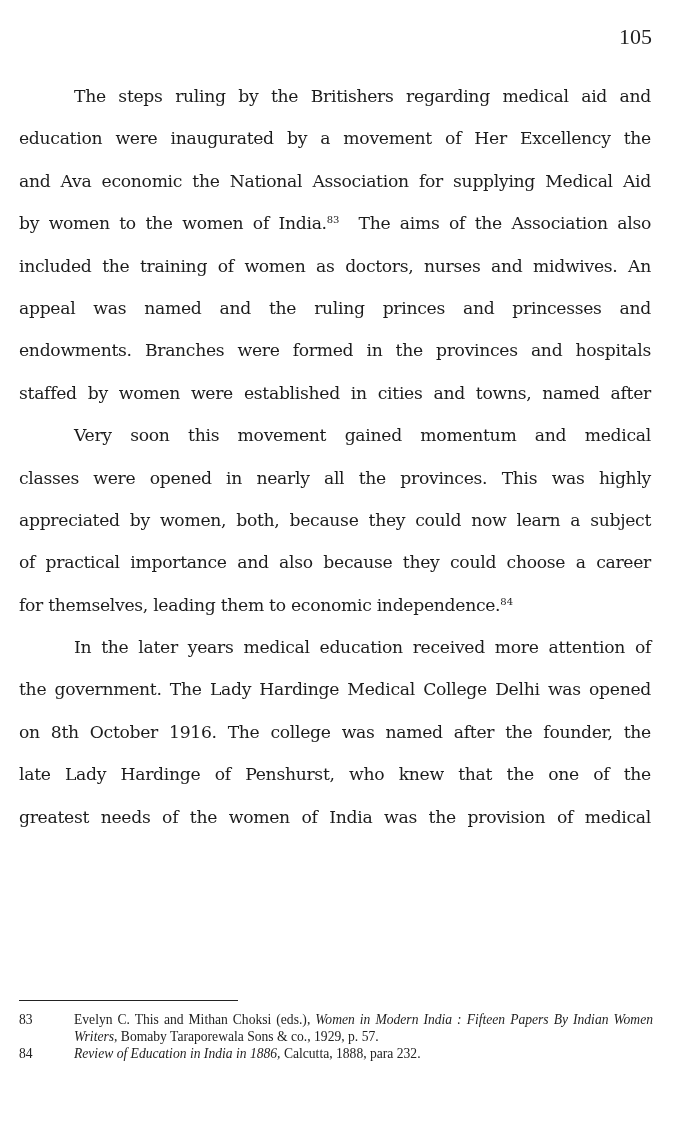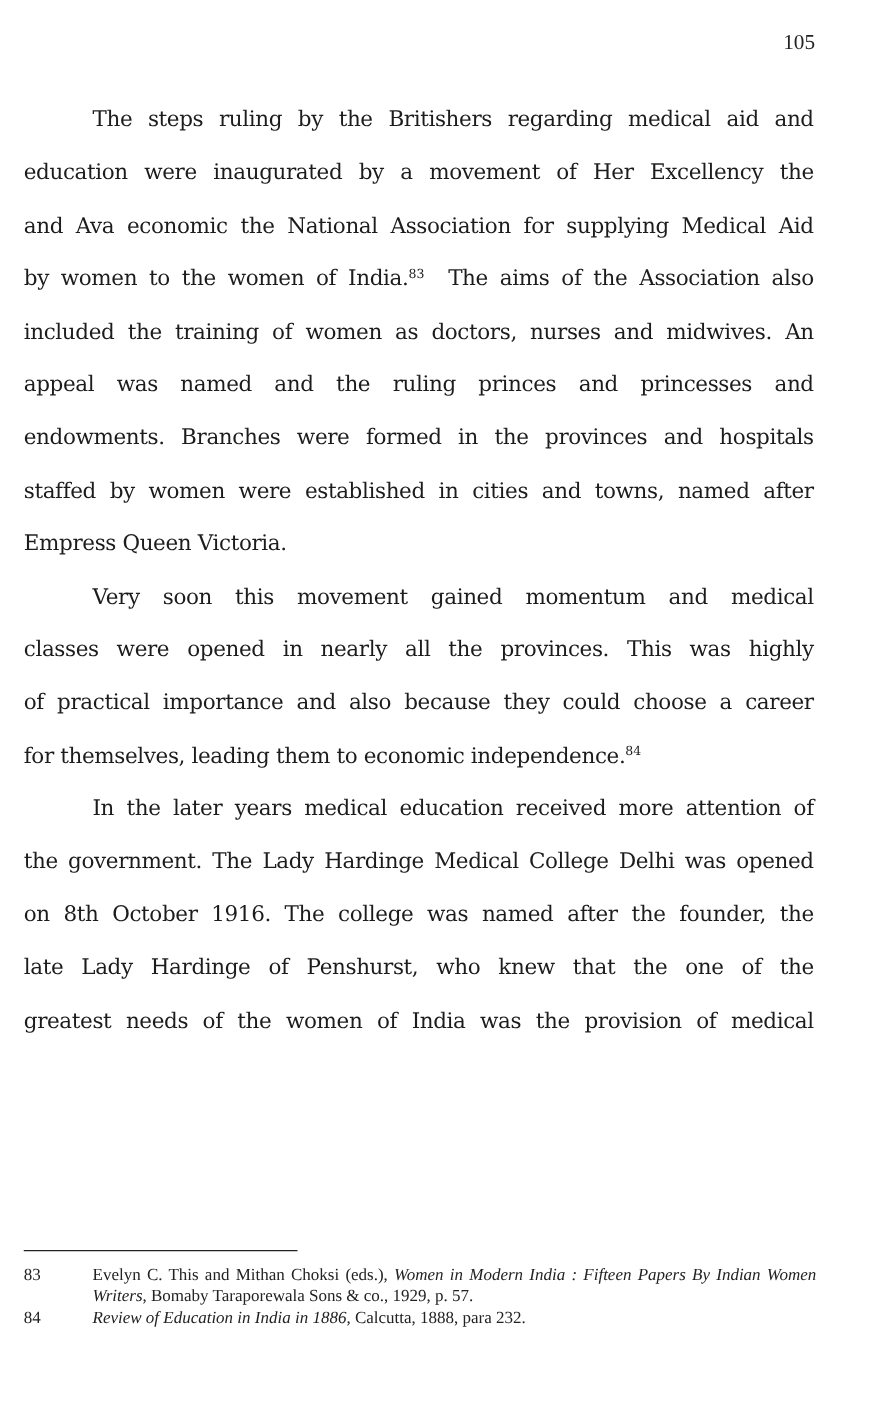--- a/index.html
+++ b/index.html
@@ -12,21 +12,21 @@
       height: 1125px;
       position: relative;
       overflow: hidden;
       color: #1a1a1a;
     }
     .page-number {
       position: absolute;
       top: 24px;
       right: 48px;
       font-family: "Liberation Serif", serif;
-      font-size: 17px;
+      font-size: 22px;
       color: #222;
     }
     .body-text {
       position: absolute;
       left: 19px;
       width: 632px;
       top: 80px;
       font-family: "DejaVu Serif", serif;
       font-size: 17.2px;
       letter-spacing: -0.3px;
@@ -118,29 +118,29 @@
     </div>
   <div class="line">
       <span class="line-inner">appeal was named and the ruling princes and princesses and</span>
     </div>
   <div class="line">
       <span class="line-inner">endowments.  Branches were formed in the provinces and hospitals</span>
     </div>
   <div class="line">
       <span class="line-inner">staffed by women were established in cities and towns, named after</span>
     </div>
-  <div class="line last">
-      <span class="line-inner">Empress Queen Victoria.</span>
-    </div>
 
   <div class="line indent">
       <span class="line-inner">Very soon this movement gained momentum and medical</span>
     </div>
   <div class="line">
       <span class="line-inner">classes were opened in nearly all the provinces.  This was highly</span>
+    </div>
+  <div class="line">
+      <span class="line-inner">appreciated by women, both, because they could now learn a subject</span>
     </div>
   <div class="line">
       <span class="line-inner">of practical importance and also because they could choose a career</span>
     </div>
   <div class="line last">
       <span class="line-inner"><span>for themselves, leading them to economic independence.</span><sup class="fn">84</sup></span>
     </div>
 
   <div class="line indent">
       <span class="line-inner">In the later years medical education received more attention of</span>

